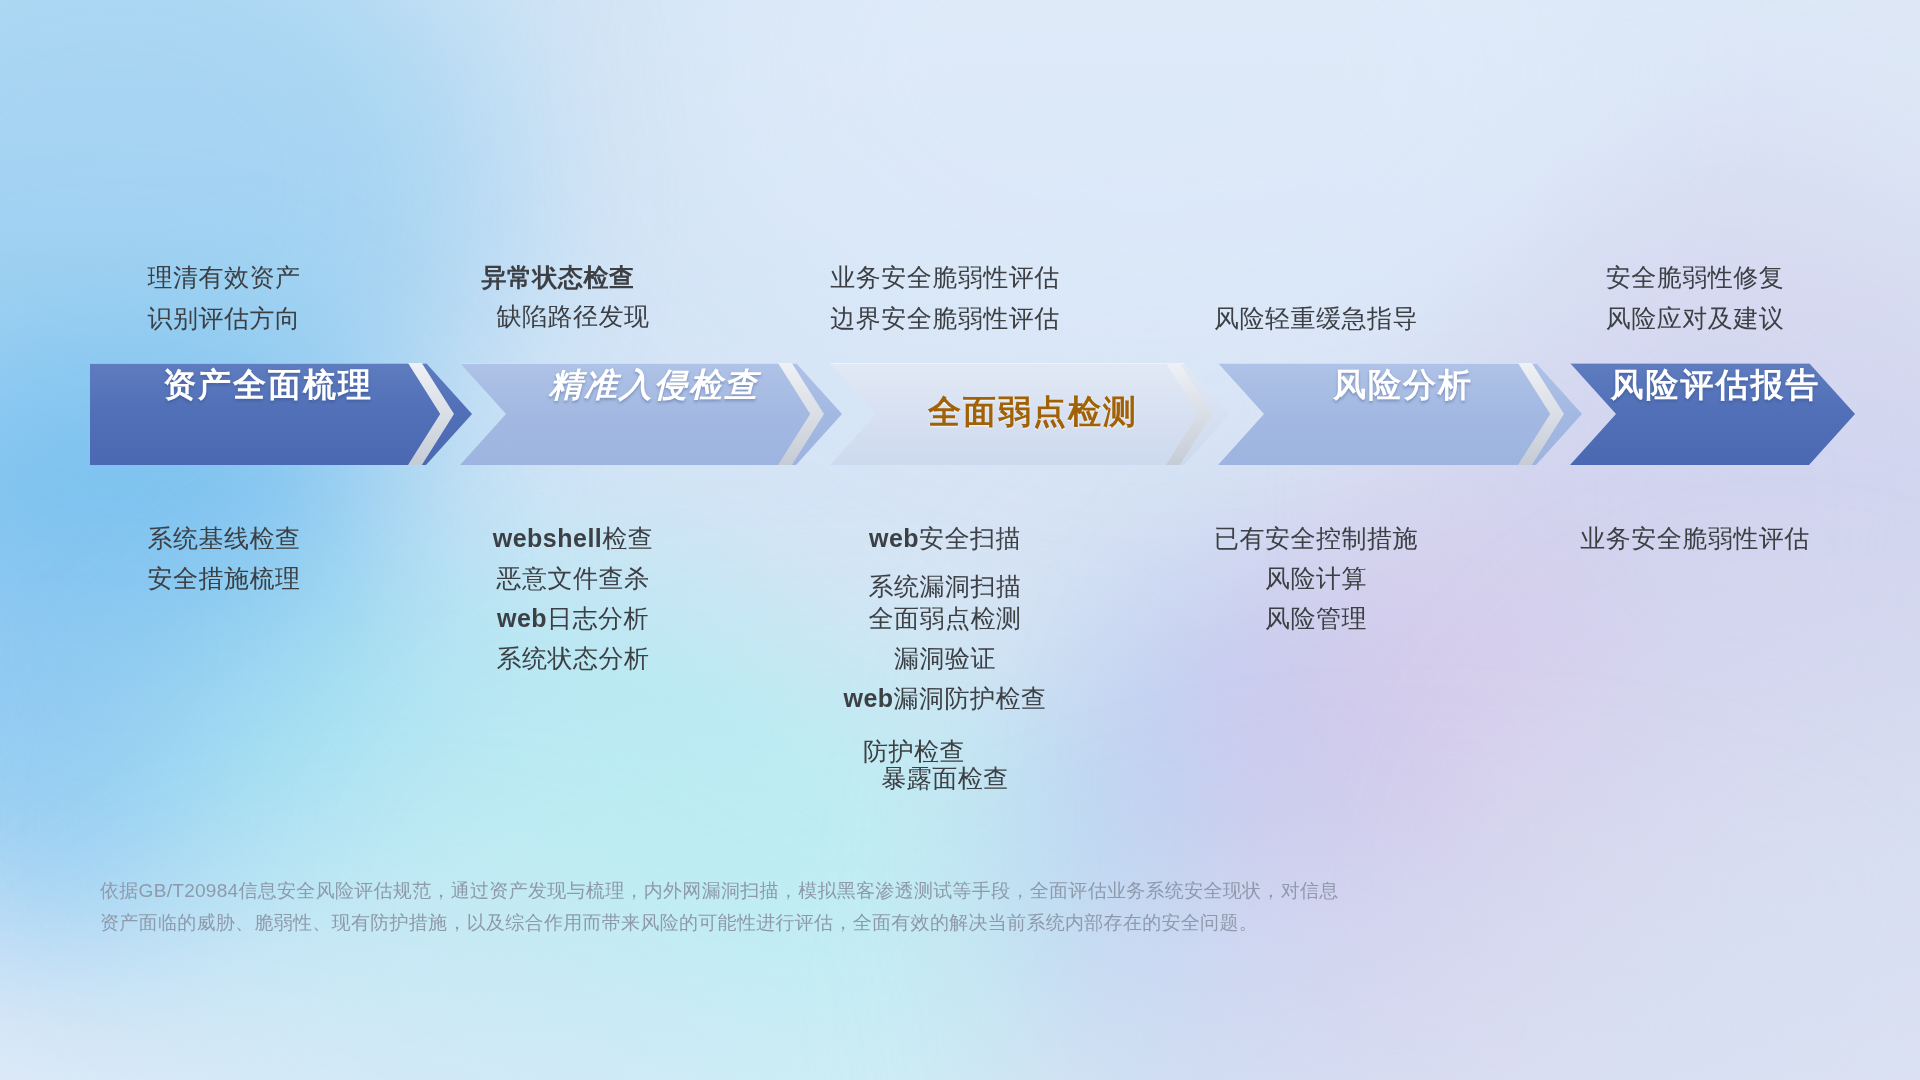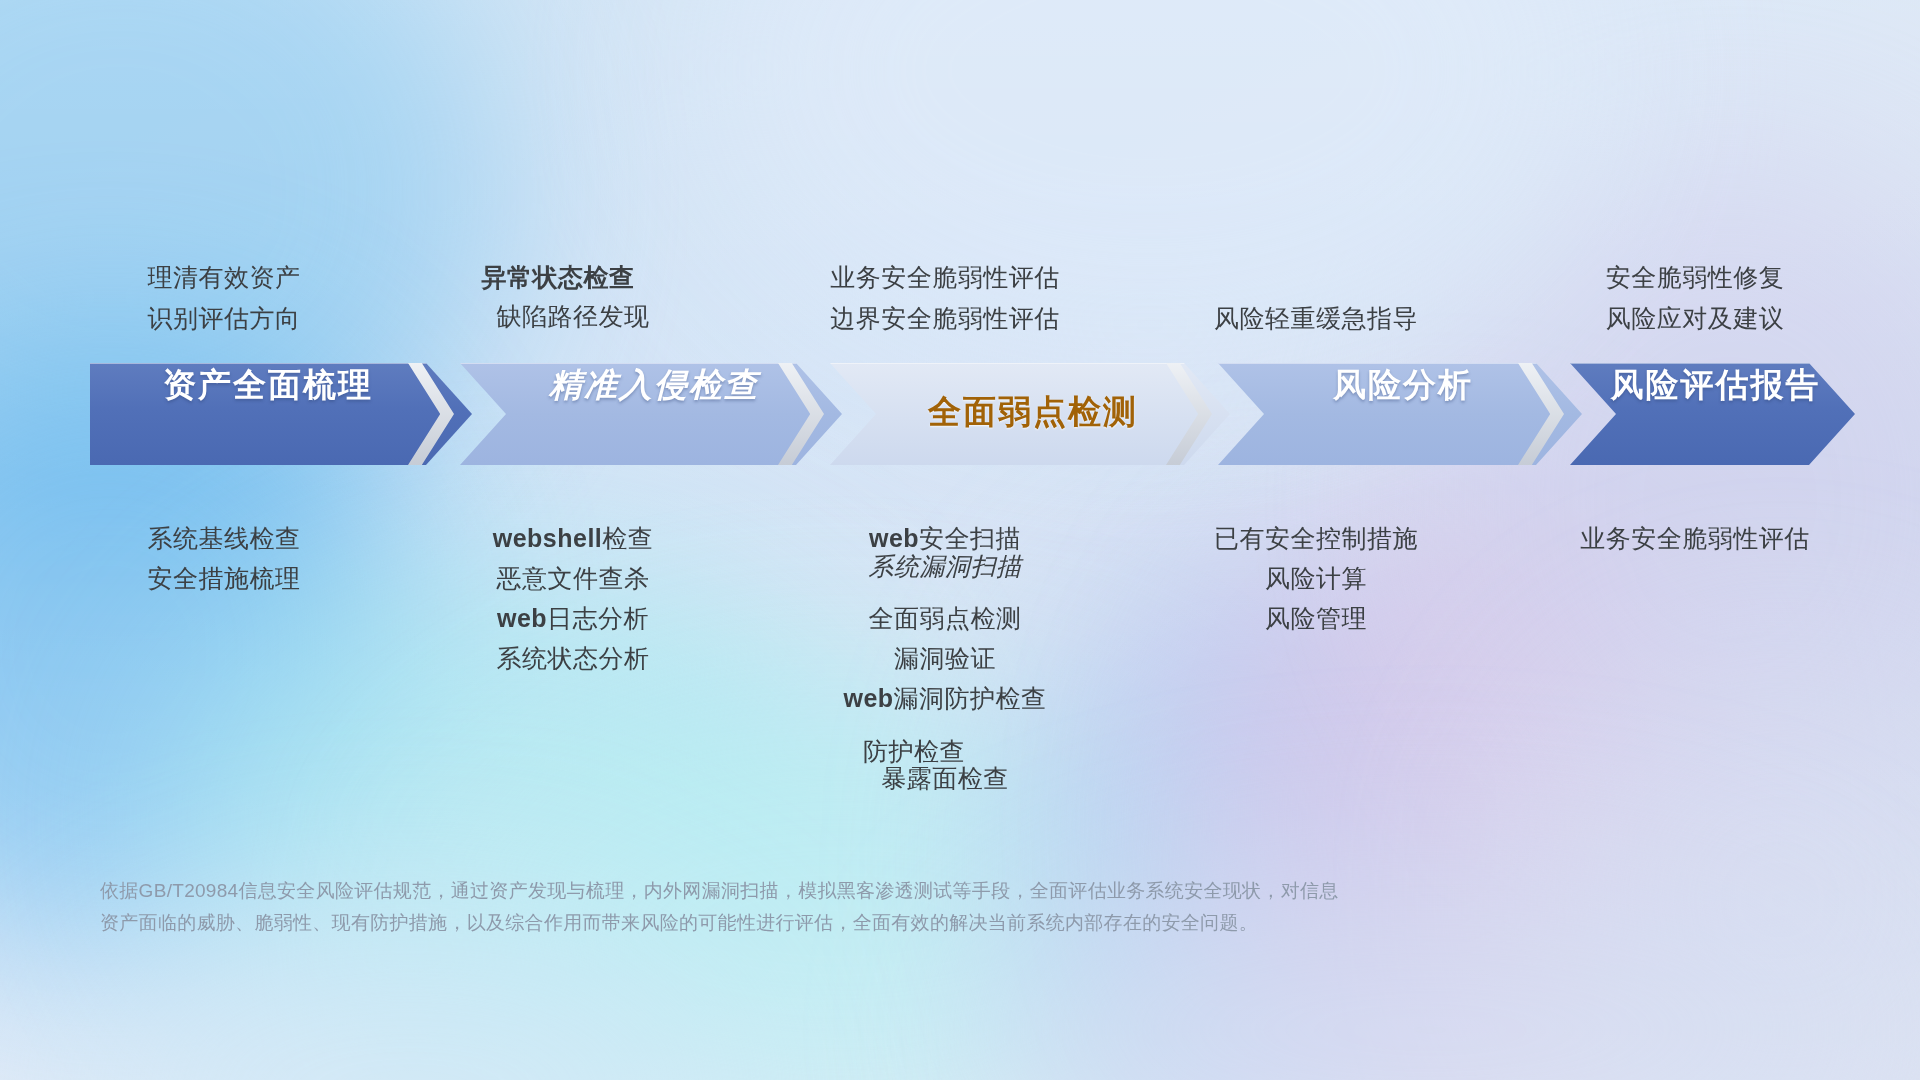--- a/index.html
+++ b/index.html
@@ -122,21 +122,21 @@
       <div style="position: absolute; left: -76px; width: 600px; top: 40px;"><span>安全措施梳理</span></div>
     </div>
     <div class="stage bottext" style="left: 0px; width: 1920px; top: 518px;">
       <div style="position: absolute; left: 273px; width: 600px; top: 0px;"><span class="lat">webshell</span><span>检查</span></div>
       <div style="position: absolute; left: 273px; width: 600px; top: 40px; text-align: center;"><span>恶意文件查杀</span></div>
       <div style="position: absolute; left: 273px; width: 600px; top: 80px;"><span class="lat">web</span><span>日志分析</span></div>
       <div style="position: absolute; left: 273px; width: 600px; top: 120px;"><span>系统状态分析</span></div>
     </div>
     <div class="stage bottext" style="left: 0px; width: 1920px; top: 518px;">
       <div style="position: absolute; left: 645px; width: 600px; top: 0px;"><span class="lat">web</span><span>安全扫描</span></div>
-      <div style="position: absolute; left: 645px; width: 600px; top: 28px; font-style: italic;"><span>系统漏洞扫描</span></div>
+      <div style="position: absolute; left: 645px; width: 600px; top: 48px;"><span>系统漏洞扫描</span></div>
       <div style="position: absolute; left: 645px; width: 600px; top: 80px;"><span>全面弱点检测</span></div>
       <div style="position: absolute; left: 645px; width: 600px; top: 120px;"><span>漏洞验证</span></div>
       <div style="position: absolute; left: 645px; width: 600px; top: 160px;"><span class="lat">web</span><span>漏洞防护检查</span></div>
       <div style="position: absolute; left: 614px; width: 600px; top: 200px; margin-top: 13px;"><span>防护检查</span></div>
       <div style="position: absolute; left: 645px; width: 600px; top: 240px;"><span>暴露面检查</span></div>
     </div>
     <div class="stage bottext" style="left: 0px; width: 1920px; top: 518px;">
       <div style="position: absolute; left: 1016px; width: 600px; top: 0px;"><span>已有安全控制措施</span></div>
       <div style="position: absolute; left: 1016px; width: 600px; top: 40px;"><span>风险计算</span></div>
       <div style="position: absolute; left: 1016px; width: 600px; top: 80px;"><span>风险管理</span></div>

